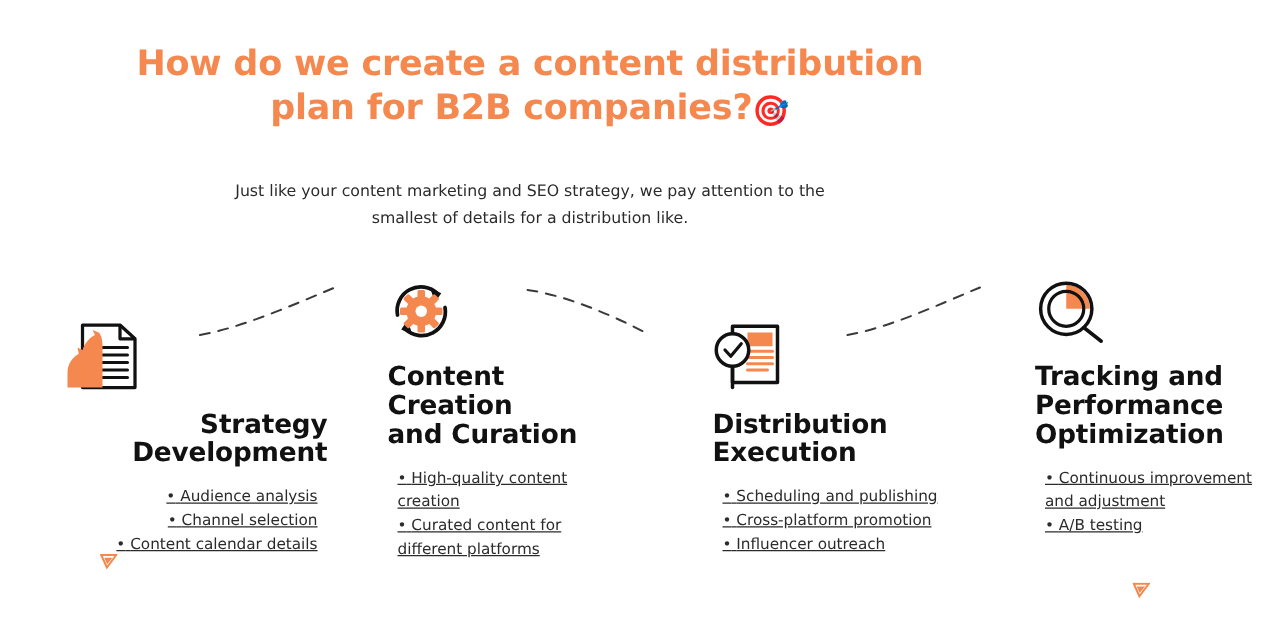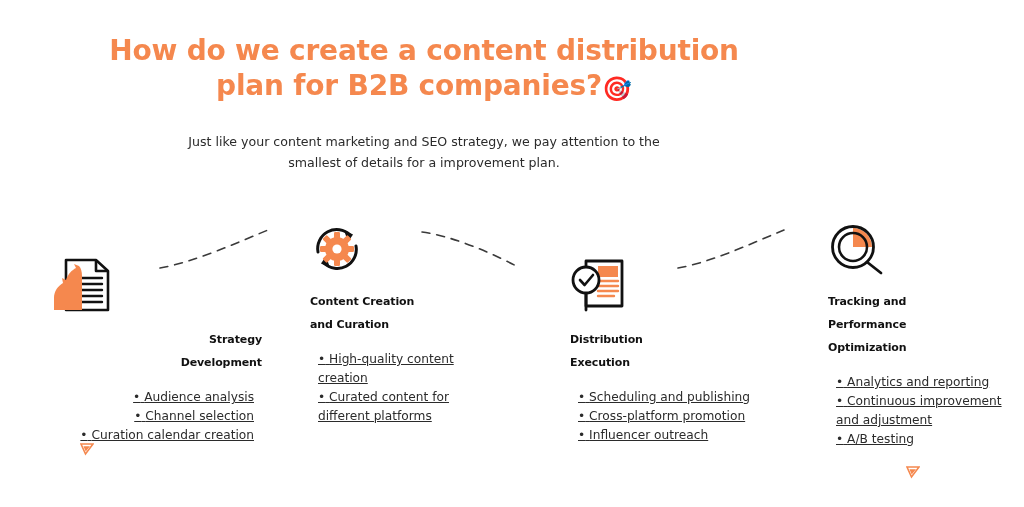--- a/index.html
+++ b/index.html
@@ -36,21 +36,21 @@
   }
   #page-title .title-line {
     display: block;
   }
   #title-emoji {
     font-size: 24px;
     vertical-align: -2px;
     letter-spacing: 0;
   }
   #page-subtitle {
-    margin: 0;
+    margin: 11px;
     padding-top: 24px;
     text-align: center;
     color: #2b2b2b;
     font-size: 12.6px;
     line-height: 21px;
     font-family: "DejaVu Sans", sans-serif;
   }
   #page-subtitle .sub-line { display: block; }
 
   
@@ -60,21 +60,21 @@
   }
   .col-icon {
     display: block;
     margin: 0 0 14px 0;
   }
   .col-heading {
     margin: 0 0 14px 0;
     color: #111111;
     font-family: "DejaVu Sans", sans-serif;
     font-weight: bold;
-    font-size: 11px;
+    font-size: 21px;
     line-height: 23px;
     letter-spacing: -0.1px;
   }
   .col-heading .head-line { display: block; }
   .bullets {
     list-style: none;
     margin: 8px;
     padding: 0;
     color: #2b2b2b;
     font-size: 12.2px;
@@ -118,21 +118,21 @@
 </head>
 <body>
 
 <div id="header">
   <h1 id="page-title">
     <span class="title-line">How do we create a content distribution</span>
     <span class="title-line"><span>plan for B2B companies?</span><span id="title-emoji">🎯</span></span>
   </h1>
   <p id="page-subtitle">
     <span class="sub-line">Just like your content marketing and SEO strategy, we pay attention to the</span>
-    <span class="sub-line">smallest of details for a improvement plan.</span>
+    <span class="sub-line">smallest of details for a distribution like.</span>
   </p>
 </div>
 
 <svg class="connector" id="connector-1" width="112" height="42" viewBox="0 0 112 42" fill="none">
   <path d="M2 40 C 36 34, 76 16, 110 2" stroke="#3a3a3a" stroke-width="1.6" stroke-dasharray="8 7" stroke-linecap="round"></path>
 </svg>
 
 <svg class="connector" id="connector-2" width="102" height="42" viewBox="0 0 102 42" fill="none">
   <path d="M2 4 C 32 8, 70 24, 100 40" stroke="#3a3a3a" stroke-width="1.6" stroke-dasharray="8 7" stroke-linecap="round"></path>
 </svg>
@@ -167,21 +167,21 @@
 
     <path d="M18 52 H2 V40 C2 33 6 28 11 25 L10 20 L14 22 C16 16 20 12 24 10 L22 6 L27 8 C29 10 30 14 30 18 V52 Z" fill="#F5884E"></path>
   </svg>
   <h2 class="col-heading">
     <span class="head-line">Strategy</span>
     <span class="head-line">Development</span>
   </h2>
   <ul class="bullets">
     <li><span class="dot">•</span> <span>Audience analysis</span></li>
     <li><span class="dot">•</span> <span>Channel selection</span></li>
-    <li><span class="dot">•</span> <span>Curation calendar creation</span></li>
+    <li><span class="dot">•</span> <span>Content calendar details</span></li>
   </ul>
 </div>
 
 <div class="column" id="col-2">
   <svg class="col-icon" width="54" height="54" viewBox="0 0 54 54" fill="none">
 
     <path d="M8 30 A19 19 0 0 1 40 13" stroke="#111111" stroke-width="3" fill="none" stroke-linecap="round"></path>
     <path d="M46 24 A19 19 0 0 1 14 41" stroke="#111111" stroke-width="3" fill="none" stroke-linecap="round"></path>
     <path d="M34 8 L43 12.5 L38 20 Z" fill="#111111"></path>
     <path d="M20 46 L11 41.5 L16 34 Z" fill="#111111"></path>
@@ -248,17 +248,16 @@
     <circle cx="25" cy="25" r="20.5" stroke="#111111" stroke-width="2.8" fill="none"></circle>
 
     <line x1="39" y1="40" x2="53" y2="51" stroke="#111111" stroke-width="2.8" stroke-linecap="round"></line>
   </svg>
   <h2 class="col-heading">
     <span class="head-line">Tracking and</span>
     <span class="head-line">Performance</span>
     <span class="head-line">Optimization</span>
   </h2>
   <ul class="bullets">
-    <li><span class="dot">•</span> <span>Analytics and reporting</span></li>
     <li><span class="dot">•</span> <span>Continuous improvement and adjustment</span></li>
     <li><span class="dot">•</span> <span>A/B testing</span></li>
   </ul>
 </div>
 
 </body></html>

